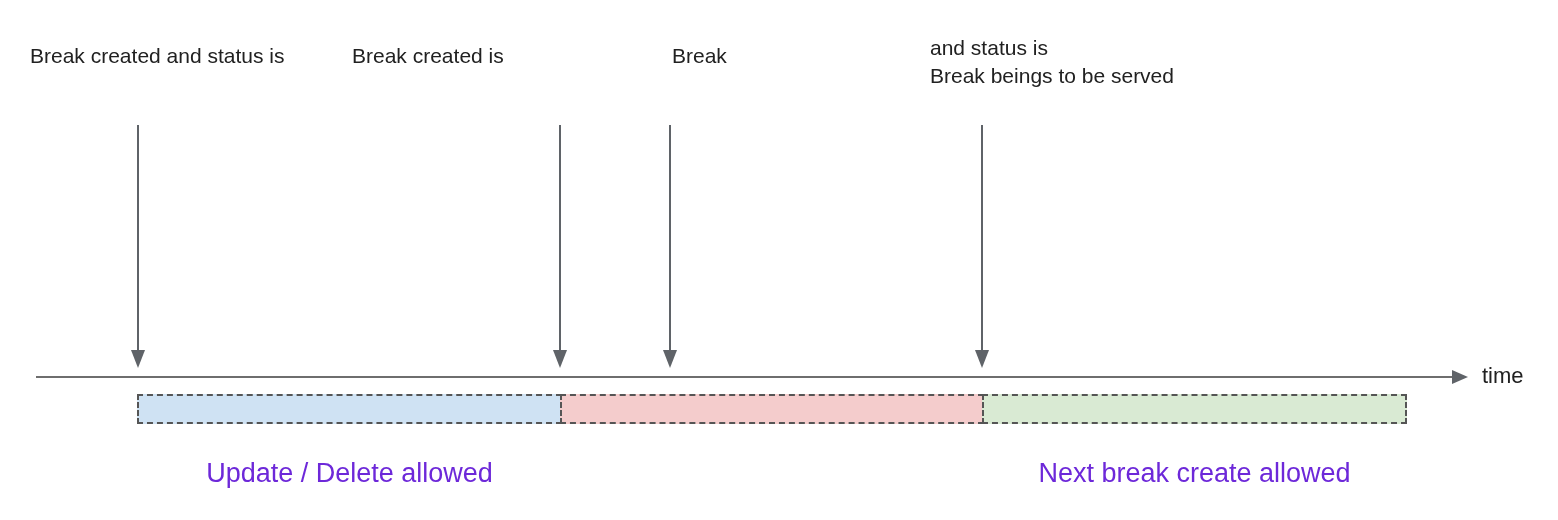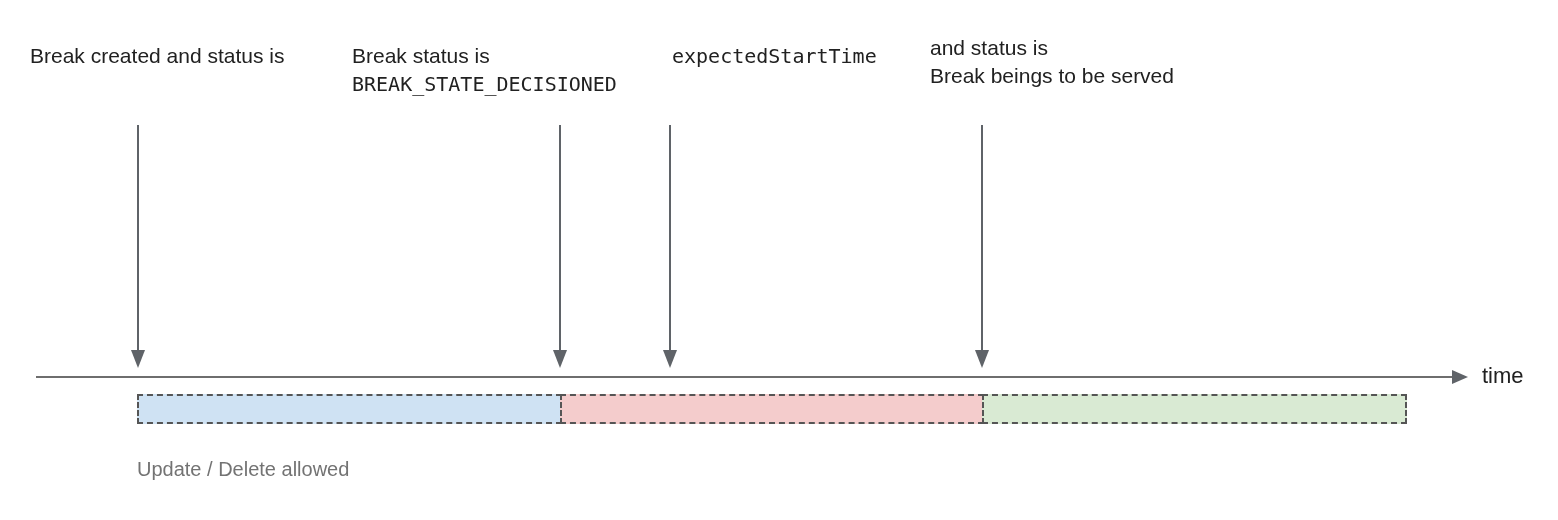--- a/index.html
+++ b/index.html
@@ -85,42 +85,41 @@
     position: absolute;
     top: 394px;
     height: 30px;
     box-sizing: border-box;
     border: 2px dashed #555555;
   }
   
   .seg-label {
     position: absolute;
     top: 458px;
-    font-size: 20px;
-    color: #737373;
-    text-align: left;
+    font-size: 27px;
+    color: #6d28d9;
+    text-align: center;
     white-space: nowrap;
   }
 </style>
 </head>
 <body>
 
 <div class="canvas">
 
   <div class="ann" style="left:30px; top:42px">
     <div class="sans">Break created and status is</div>
   </div>
 
   <div class="ann" style="left:352px; top:42px">
-    <div class="sans">Break status is</div>
-    <div class="mono">BREAK_STATE_DECISIONED</div>
+    <div class="sans">Break created is</div>
   </div>
 
   <div class="ann" style="left:672px; top:42px">
-    <div class="mono">expectedStartTime</div>
+    <div class="sans">Break</div>
   </div>
 
   <div class="ann" style="left:930px; top:34px">
     <div class="sans">and status is</div>
     <div class="sans">Break beings to be served</div>
   </div>
 
   <div class="arrow" style="left:131px">
     <div class="shaft" style="background: rgb(95, 99, 104);"></div>
     <div class="head" style="border-top-color: rgb(95, 99, 104);"></div>
@@ -140,14 +139,15 @@
 
   <div class="tl-line" style="background: rgb(110, 110, 110);"></div>
   <div class="tl-head" style="border-left-color: rgb(95, 99, 104);"></div>
   <div class="tl-label">time</div>
 
   <div class="seg" style="left: 137px; width: 425px; background: rgb(207, 226, 243);"></div>
   <div class="seg" style="left: 560px; width: 424px; background: rgb(244, 204, 204);"></div>
   <div class="seg" style="left: 982px; width: 425px; background: rgb(217, 234, 211);"></div>
 
   <div class="seg-label" style="left:137px; width:425px">Update / Delete allowed</div>
+  <div class="seg-label" style="left:982px; width:425px">Next break create allowed</div>
 
 </div>
 
 </body></html>

